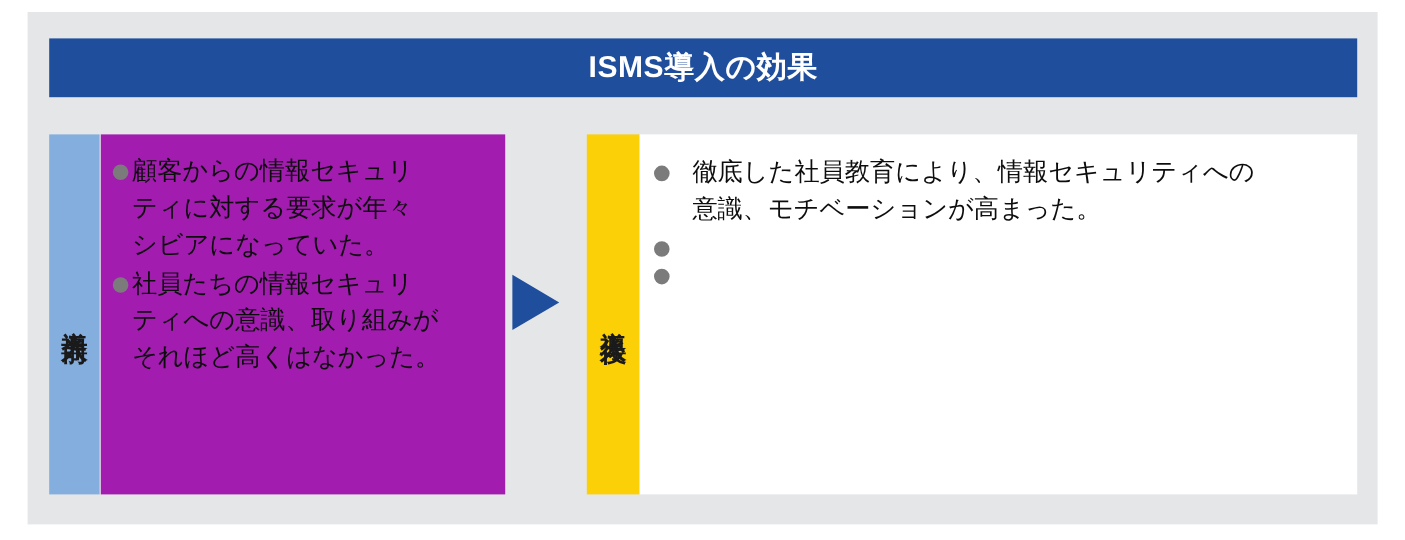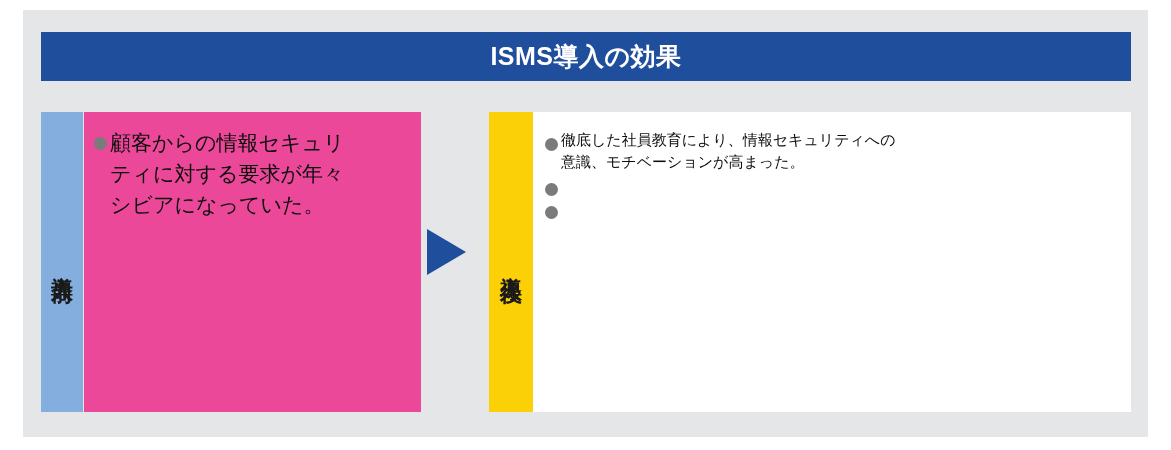--- a/index.html
+++ b/index.html
@@ -49,21 +49,21 @@
     font-weight:600;
     writing-mode:vertical-rl;
     text-orientation:upright;
     letter-spacing:3px;
     line-height:1.18;
     white-space:nowrap;
   }
 
   .before-box{
     position:absolute;left:84px;top:112px;width:337px;height:300px;
-    background:#ec4899;
+    background:#a21caf;
   }
   .after-box{
     position:absolute;left:533px;top:112px;width:598px;height:300px;
     background:#ffffff;
   }
 
   .bullet-list{
     list-style:none;
     margin:0;
     padding:0;
@@ -84,21 +84,21 @@
     margin-top:9px;
     margin-right:3px;
   }
   .bullet-text{
     color:#0d0d0d;
     font-size:21px;
     line-height:1.47;
     white-space:pre-line;
     letter-spacing:0px;
   }
-  .after-box .bullet-text{font-size:15px;line-height:1.47;}
+  .after-box .bullet-text{font-size:21px;line-height:1.47;margin-left:16px;}
 
   
   .arrow{
     position:absolute;left:427px;top:229px;
     width:0;height:0;
     border-top:23px solid transparent;
     border-bottom:23px solid transparent;
     border-left:39px solid #1f4e9c;
   }
 </style>
@@ -118,20 +118,26 @@
   </div>
 
   <div class="before-box">
     <ul class="bullet-list">
       <li class="bullet-item">
         <span class="bullet-dot"></span>
         <span class="bullet-text">顧客からの情報セキュリ
 ティに対する要求が年々
 シビアになっていた。</span>
       </li>
+      <li class="bullet-item">
+        <span class="bullet-dot"></span>
+        <span class="bullet-text">社員たちの情報セキュリ
+ティへの意識、取り組みが
+それほど高くはなかった。</span>
+      </li>
     </ul>
   </div>
 
   <div class="arrow"></div>
 
   <div class="after-label">
     <span class="vlabel">導入後</span>
   </div>
 
   <div class="after-box">

